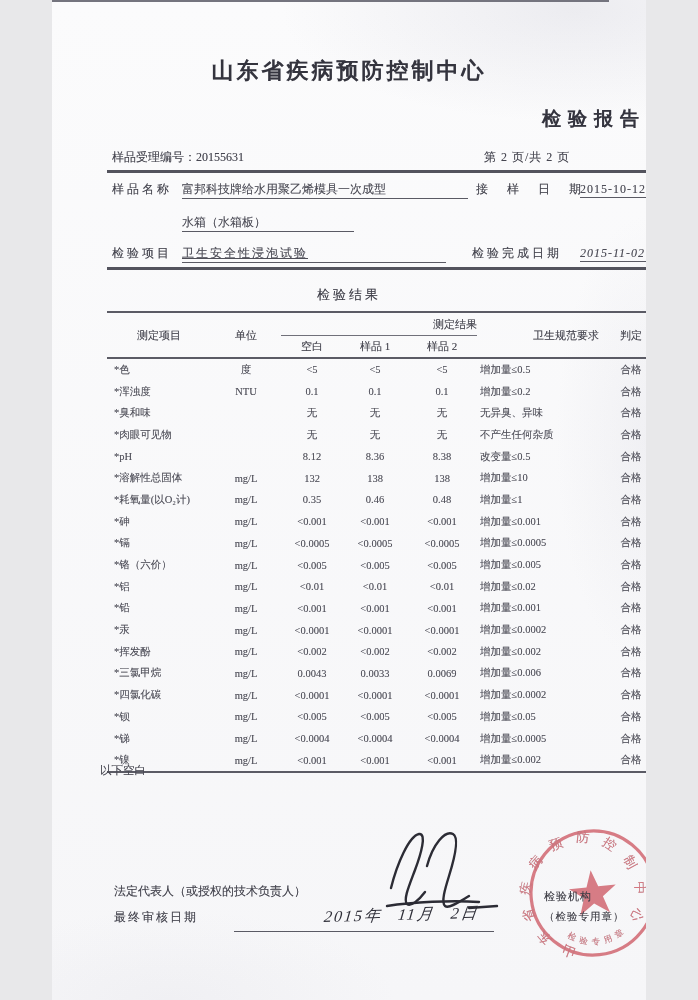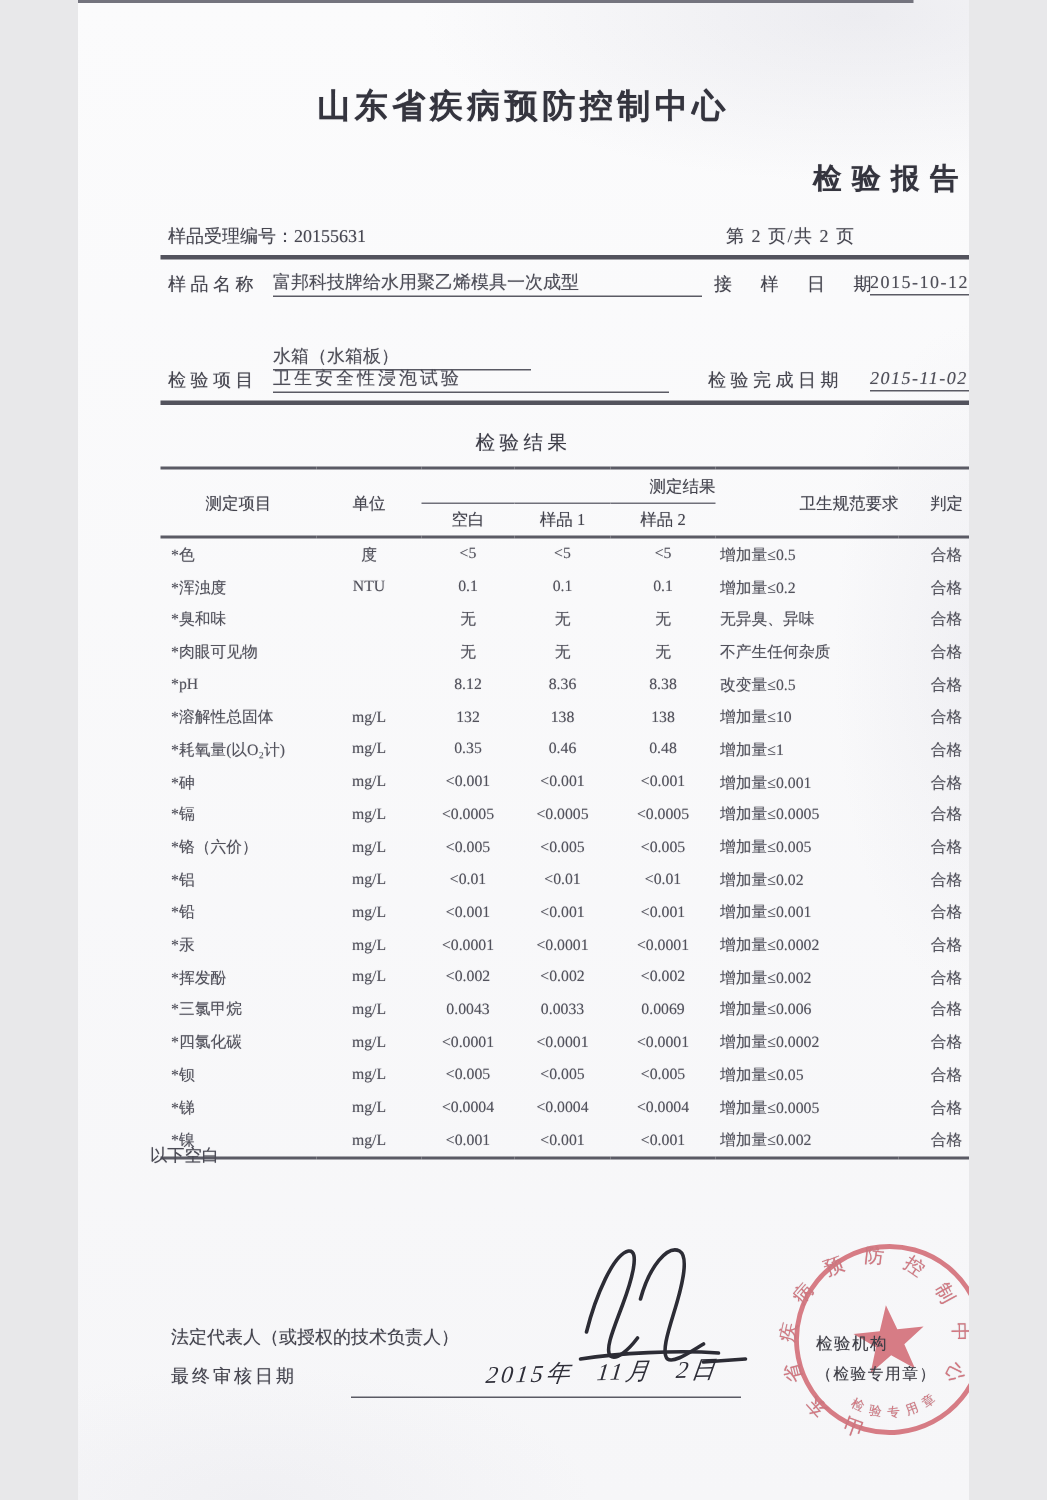--- a/index.html
+++ b/index.html
@@ -58,24 +58,24 @@
   <div class="abs meta-line"><span>样品受理编号：</span><span>20155631</span></div>
   <div class="abs page-info">第 2 页/共 2 页</div>
 
   <div class="hline" style="top:170px;left:55px;width:593px;height:2.5px;"></div>
 
   <div class="abs lbl" style="top:181px;left:60px;">样 品 名 称</div>
   <div class="abs" style="top:179px;left:130px;"><span class="uval" style="min-width:286px;">富邦科技牌给水用聚乙烯模具一次成型</span></div>
   <div class="abs lbl sp4" style="top:181px;left:424px;">接 样 日 期</div>
   <div class="abs" style="top:179px;left:528px;"><span class="uval" style="min-width:112px;letter-spacing:1px;">2015-10-12</span></div>
 
-  <div class="abs" style="top:228px;left:130px;"><span class="uval" style="min-width:172px;">水箱（水箱板）</span></div>
+  <div class="abs" style="top:212px;left:130px;"><span class="uval" style="min-width:172px;">水箱（水箱板）</span></div>
 
   <div class="abs lbl" style="top:245px;left:60px;">检 验 项 目</div>
-  <div class="abs" style="top:243px;left:130px;"><span class="uval" style="min-width:264px;letter-spacing:2px;">卫生安全性浸泡试验</span></div>
+  <div class="abs" style="top:243px;left:130px;"><span class="uval" style="min-width:264px;letter-spacing:2px;text-decoration:underline;">卫生安全性浸泡试验</span></div>
   <div class="abs lbl sp2" style="top:245px;left:420px;">检验完成日期</div>
   <div class="abs" style="top:243px;left:528px;font-style:italic;"><span class="uval" style="min-width:112px;letter-spacing:1px;">2015-11-02</span></div>
 
   <div class="hline" style="top:267px;left:55px;width:593px;height:2.5px;"></div>
 
   <div class="abs section-title">检验结果</div>
 
   <div class="abs results">
     <table>
       <colgroup>

